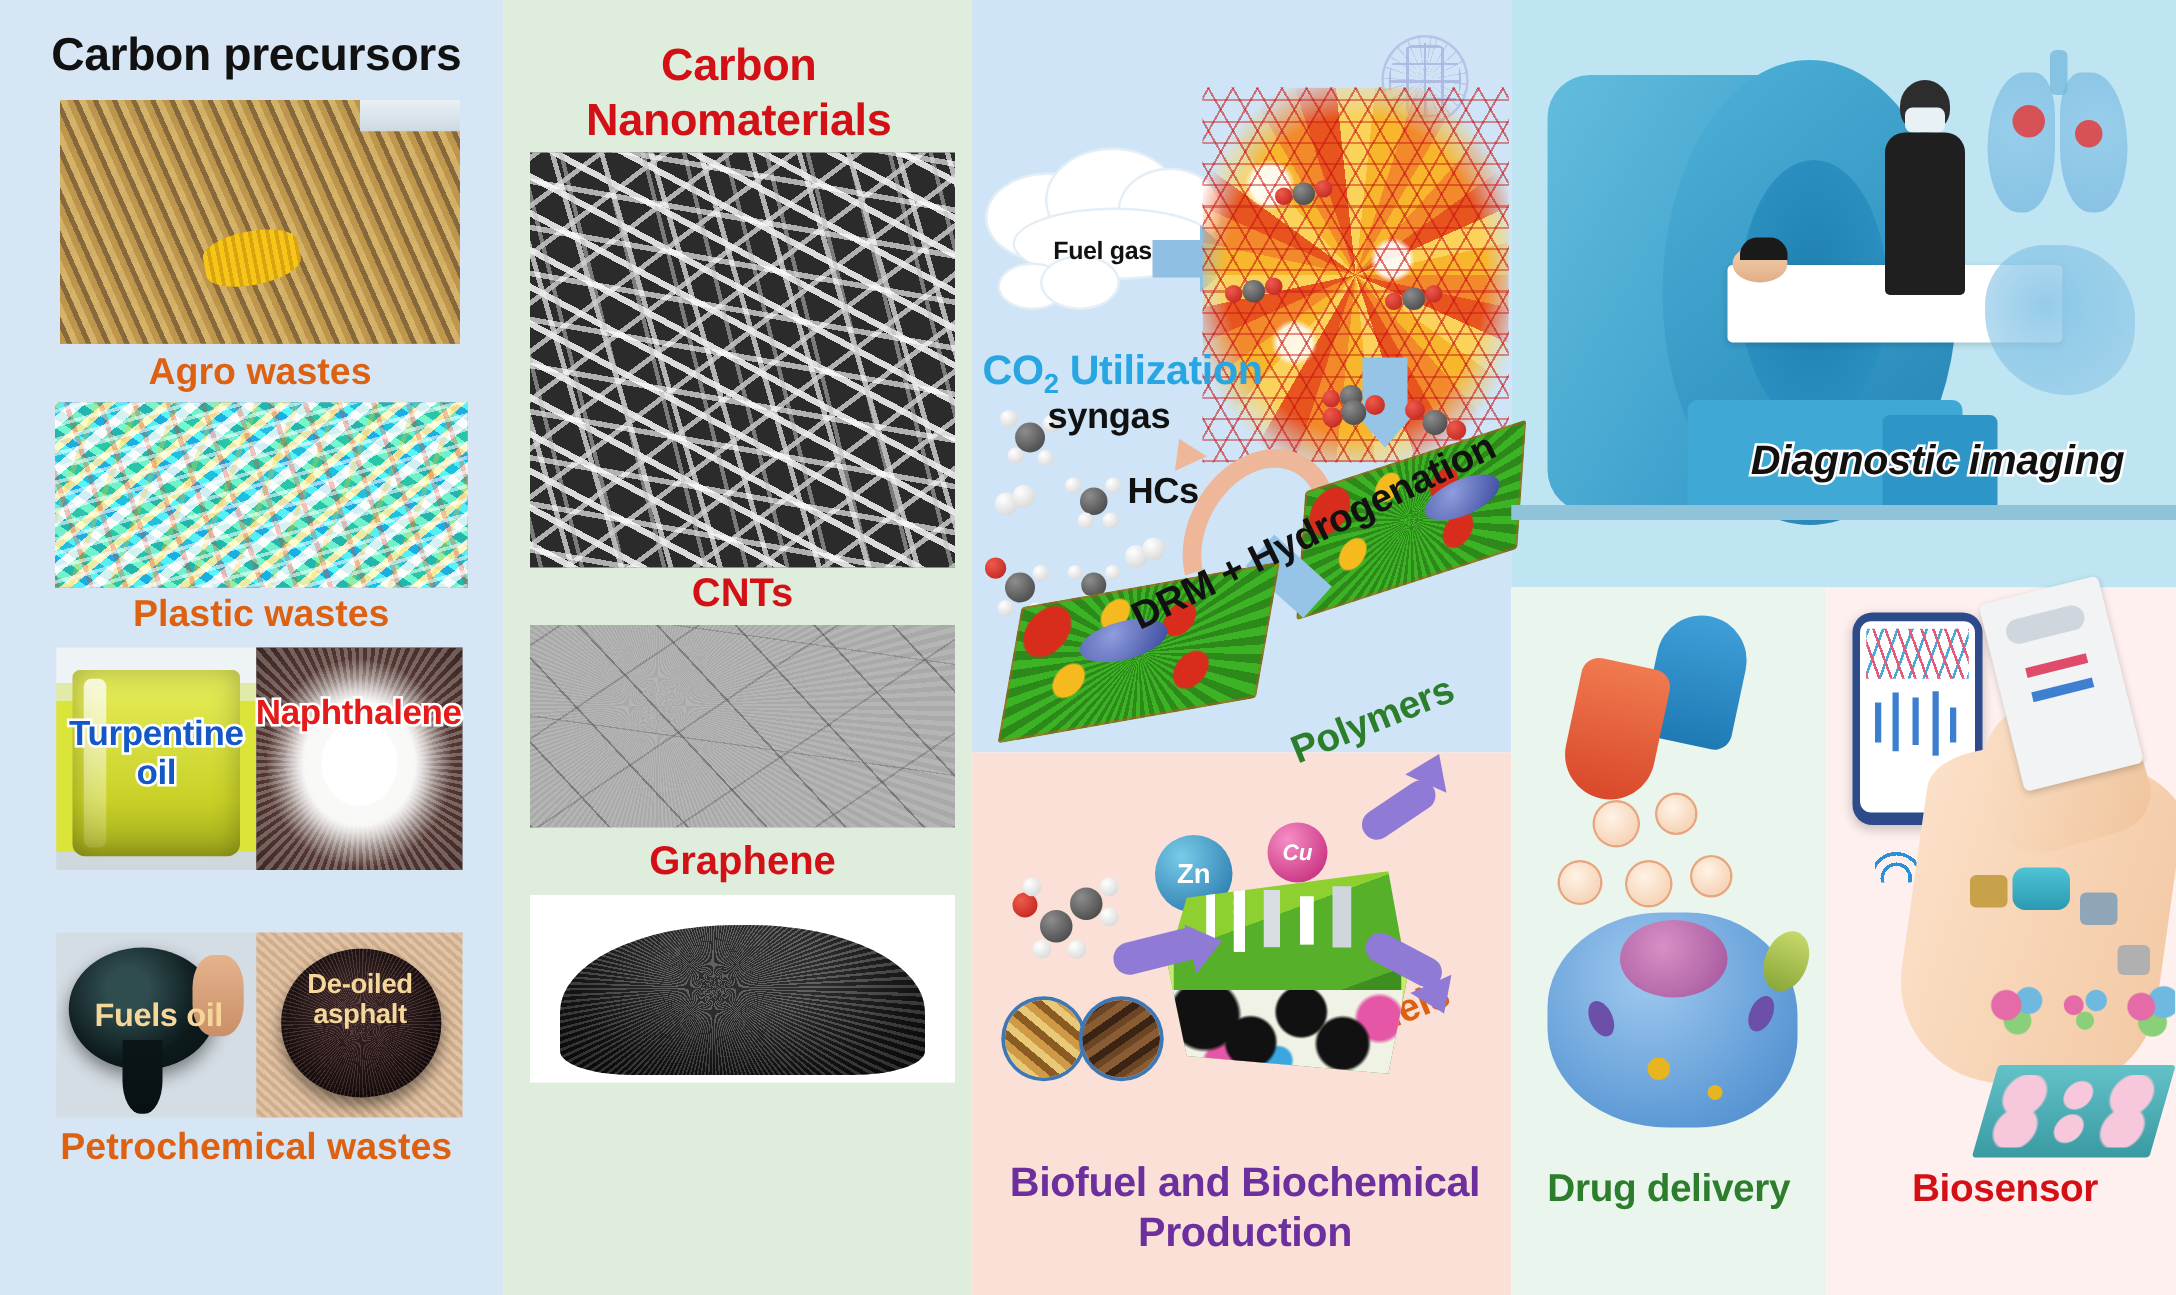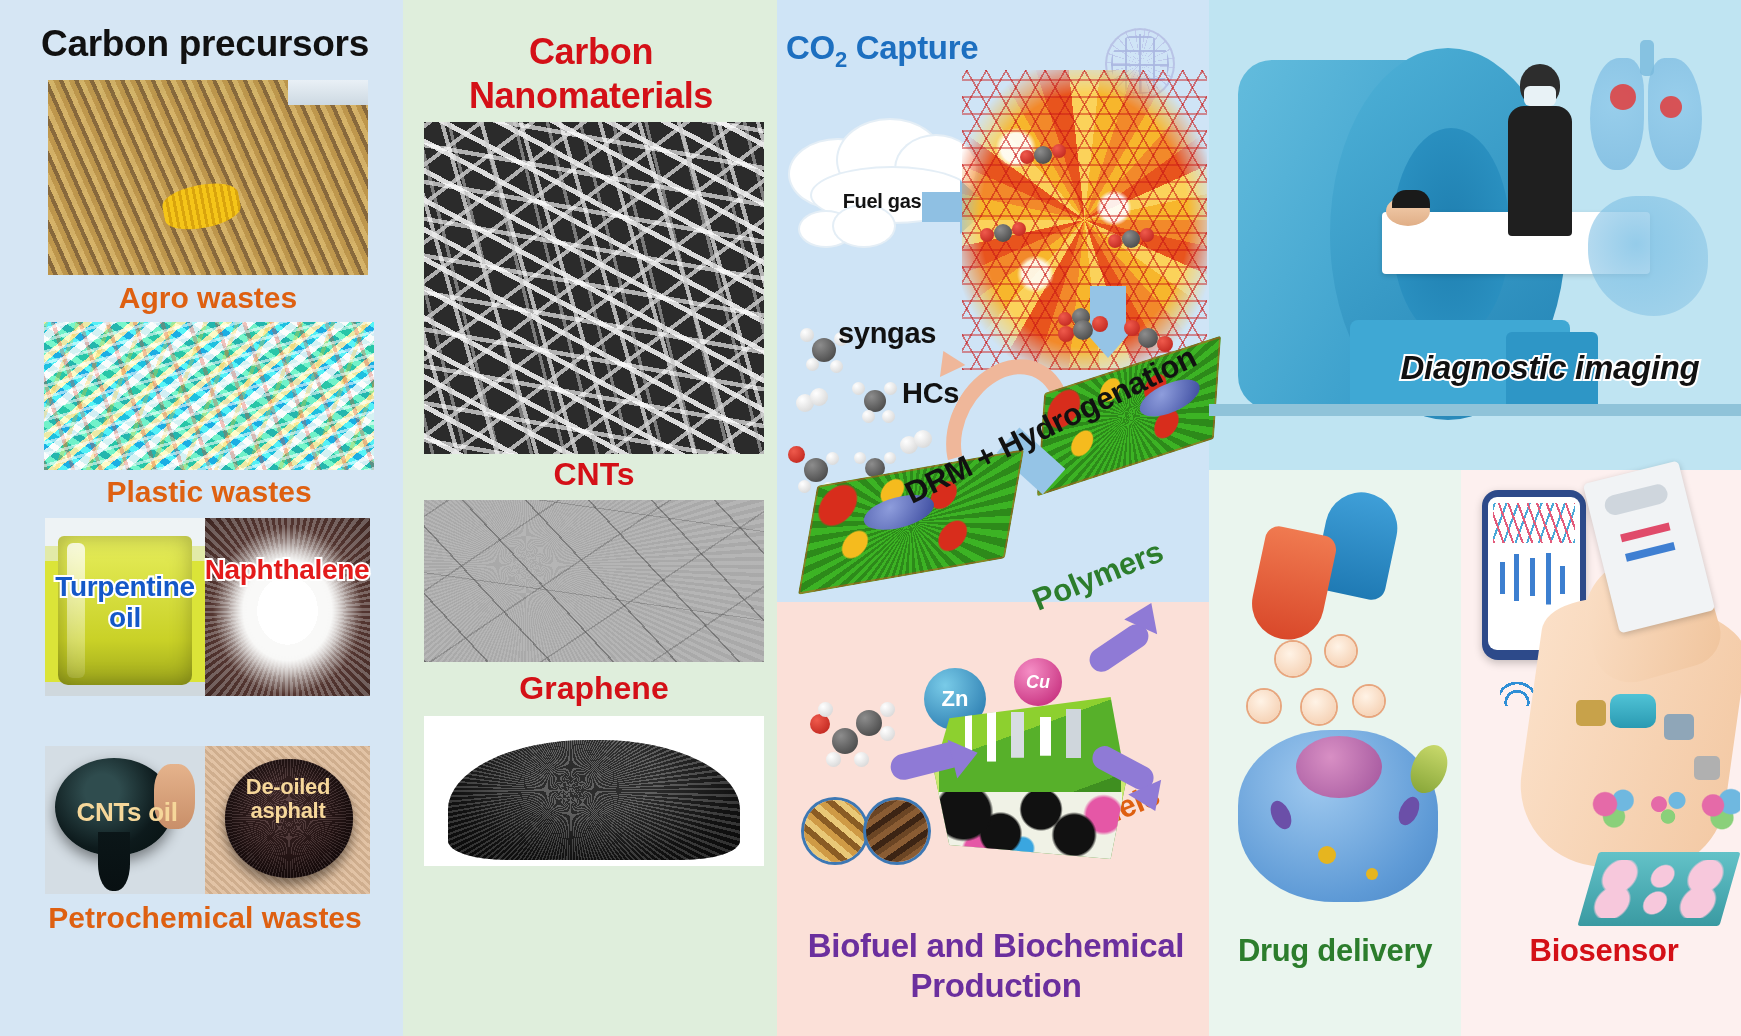--- a/index.html
+++ b/index.html
@@ -248,38 +248,35 @@
 
   <div class="photo turp" style="left:45px;top:518px;width:160px;height:178px;"></div>
   <div class="photo naph" style="left:205px;top:518px;width:165px;height:178px;"></div>
   <div class="lbl outline-text" style="left:46px;top:572px;width:158px;font-size:28px;color:#1458c8;">Turpentine oil</div>
   <div class="lbl outline-text" style="left:198px;top:555px;width:178px;font-size:28px;color:#e31b1b;">Naphthalene</div>
 
   <div class="photo slop" style="left:45px;top:746px;width:160px;height:148px;">
       <div class="hand"></div>
     </div>
   <div class="photo asph" style="left:205px;top:746px;width:165px;height:148px;"></div>
-  <div class="lbl" style="left:52px;top:798px;width:150px;font-size:26px;color:#f6d79a;">CNTs oil</div>
+  <div class="lbl" style="left:52px;top:798px;width:150px;font-size:26px;color:#f6d79a;">Fuels oil</div>
   <div class="lbl" style="left:212px;top:775px;width:152px;font-size:22px;color:#f6d79a;">De-oiled asphalt</div>
   <div class="ph-cap ttl-orange" style="left:30px;top:902px;width:350px;font-size:30px;">Petrochemical wastes</div>
 
   <div class="lbl ttl-red" style="left:418px;top:32px;width:346px;font-size:36px;">Carbon</div>
   <div class="lbl ttl-red" style="left:408px;top:76px;width:366px;font-size:36px;">Nanomaterials</div>
 
   <div class="photo sem-cnt" style="left:424px;top:122px;width:340px;height:332px;"></div>
   <div class="ph-cap ttl-red" style="left:424px;top:458px;width:340px;font-size:32px;">CNTs</div>
 
   <div class="photo tem-gr" style="left:424px;top:500px;width:340px;height:162px;"></div>
   <div class="ph-cap ttl-red" style="left:424px;top:672px;width:340px;font-size:32px;">Graphene</div>
 
   <div class="photo actc" style="left:424px;top:716px;width:340px;height:150px;"></div>
 
-  <div class="lbl ttl-blue" style="left:786px;top:30px;width:280px;font-size:33px;text-align:left;">
-     <span>CO</span><sub style="font-size:22px;">2</sub><span> Capture</span>
-  </div>
 
   <div class="cage" style="left:1105px;top:28px;width:70px;height:72px;"></div>
 
   <div>
     <div class="cloud" style="left:790px;top:140px;width:96px;height:68px;"></div>
     <div class="cloud" style="left:838px;top:120px;width:104px;height:80px;"></div>
     <div class="cloud" style="left:896px;top:136px;width:80px;height:66px;"></div>
     <div class="cloud" style="left:812px;top:168px;width:160px;height:54px;"></div>
     <div class="cloud" style="left:800px;top:212px;width:52px;height:34px;"></div>
     <div class="cloud" style="left:834px;top:206px;width:60px;height:40px;"></div>
@@ -316,20 +313,23 @@
        <i class="cO" style="left:32px;top:0;width:14px;height:14px;"></i>
      </div>
   </div>
 
   <div>
     <div class="blockarrow" style="left:1090px;top:286px;width:36px;height:44px;"></div>
     <div class="blockarrow" style="left:1080px;top:326px;width:0;height:0;background:transparent;
          border-left:28px solid transparent;border-right:28px solid transparent;border-top:32px solid #95c4e6;"></div>
   </div>
 
+  <div class="lbl ttl-cyan" style="left:786px;top:278px;width:330px;font-size:33px;text-align:left;">
+     <span>CO</span><sub style="font-size:22px;">2</sub><span> Utilization</span>
+  </div>
 
   <div class="co2mol" style="left:800px;top:328px;">
     <i class="cH" style="left:0;top:0;width:14px;height:14px;"></i>
     <i class="cC" style="left:12px;top:10px;width:24px;height:24px;"></i>
     <i class="cH" style="left:34px;top:4px;width:14px;height:14px;"></i>
     <i class="cH" style="left:6px;top:30px;width:13px;height:13px;"></i>
     <i class="cH" style="left:30px;top:32px;width:13px;height:13px;"></i>
   </div>
   <div class="lbl" style="left:838px;top:318px;width:170px;font-size:29px;color:#111;text-align:left;">syngas</div>
 

